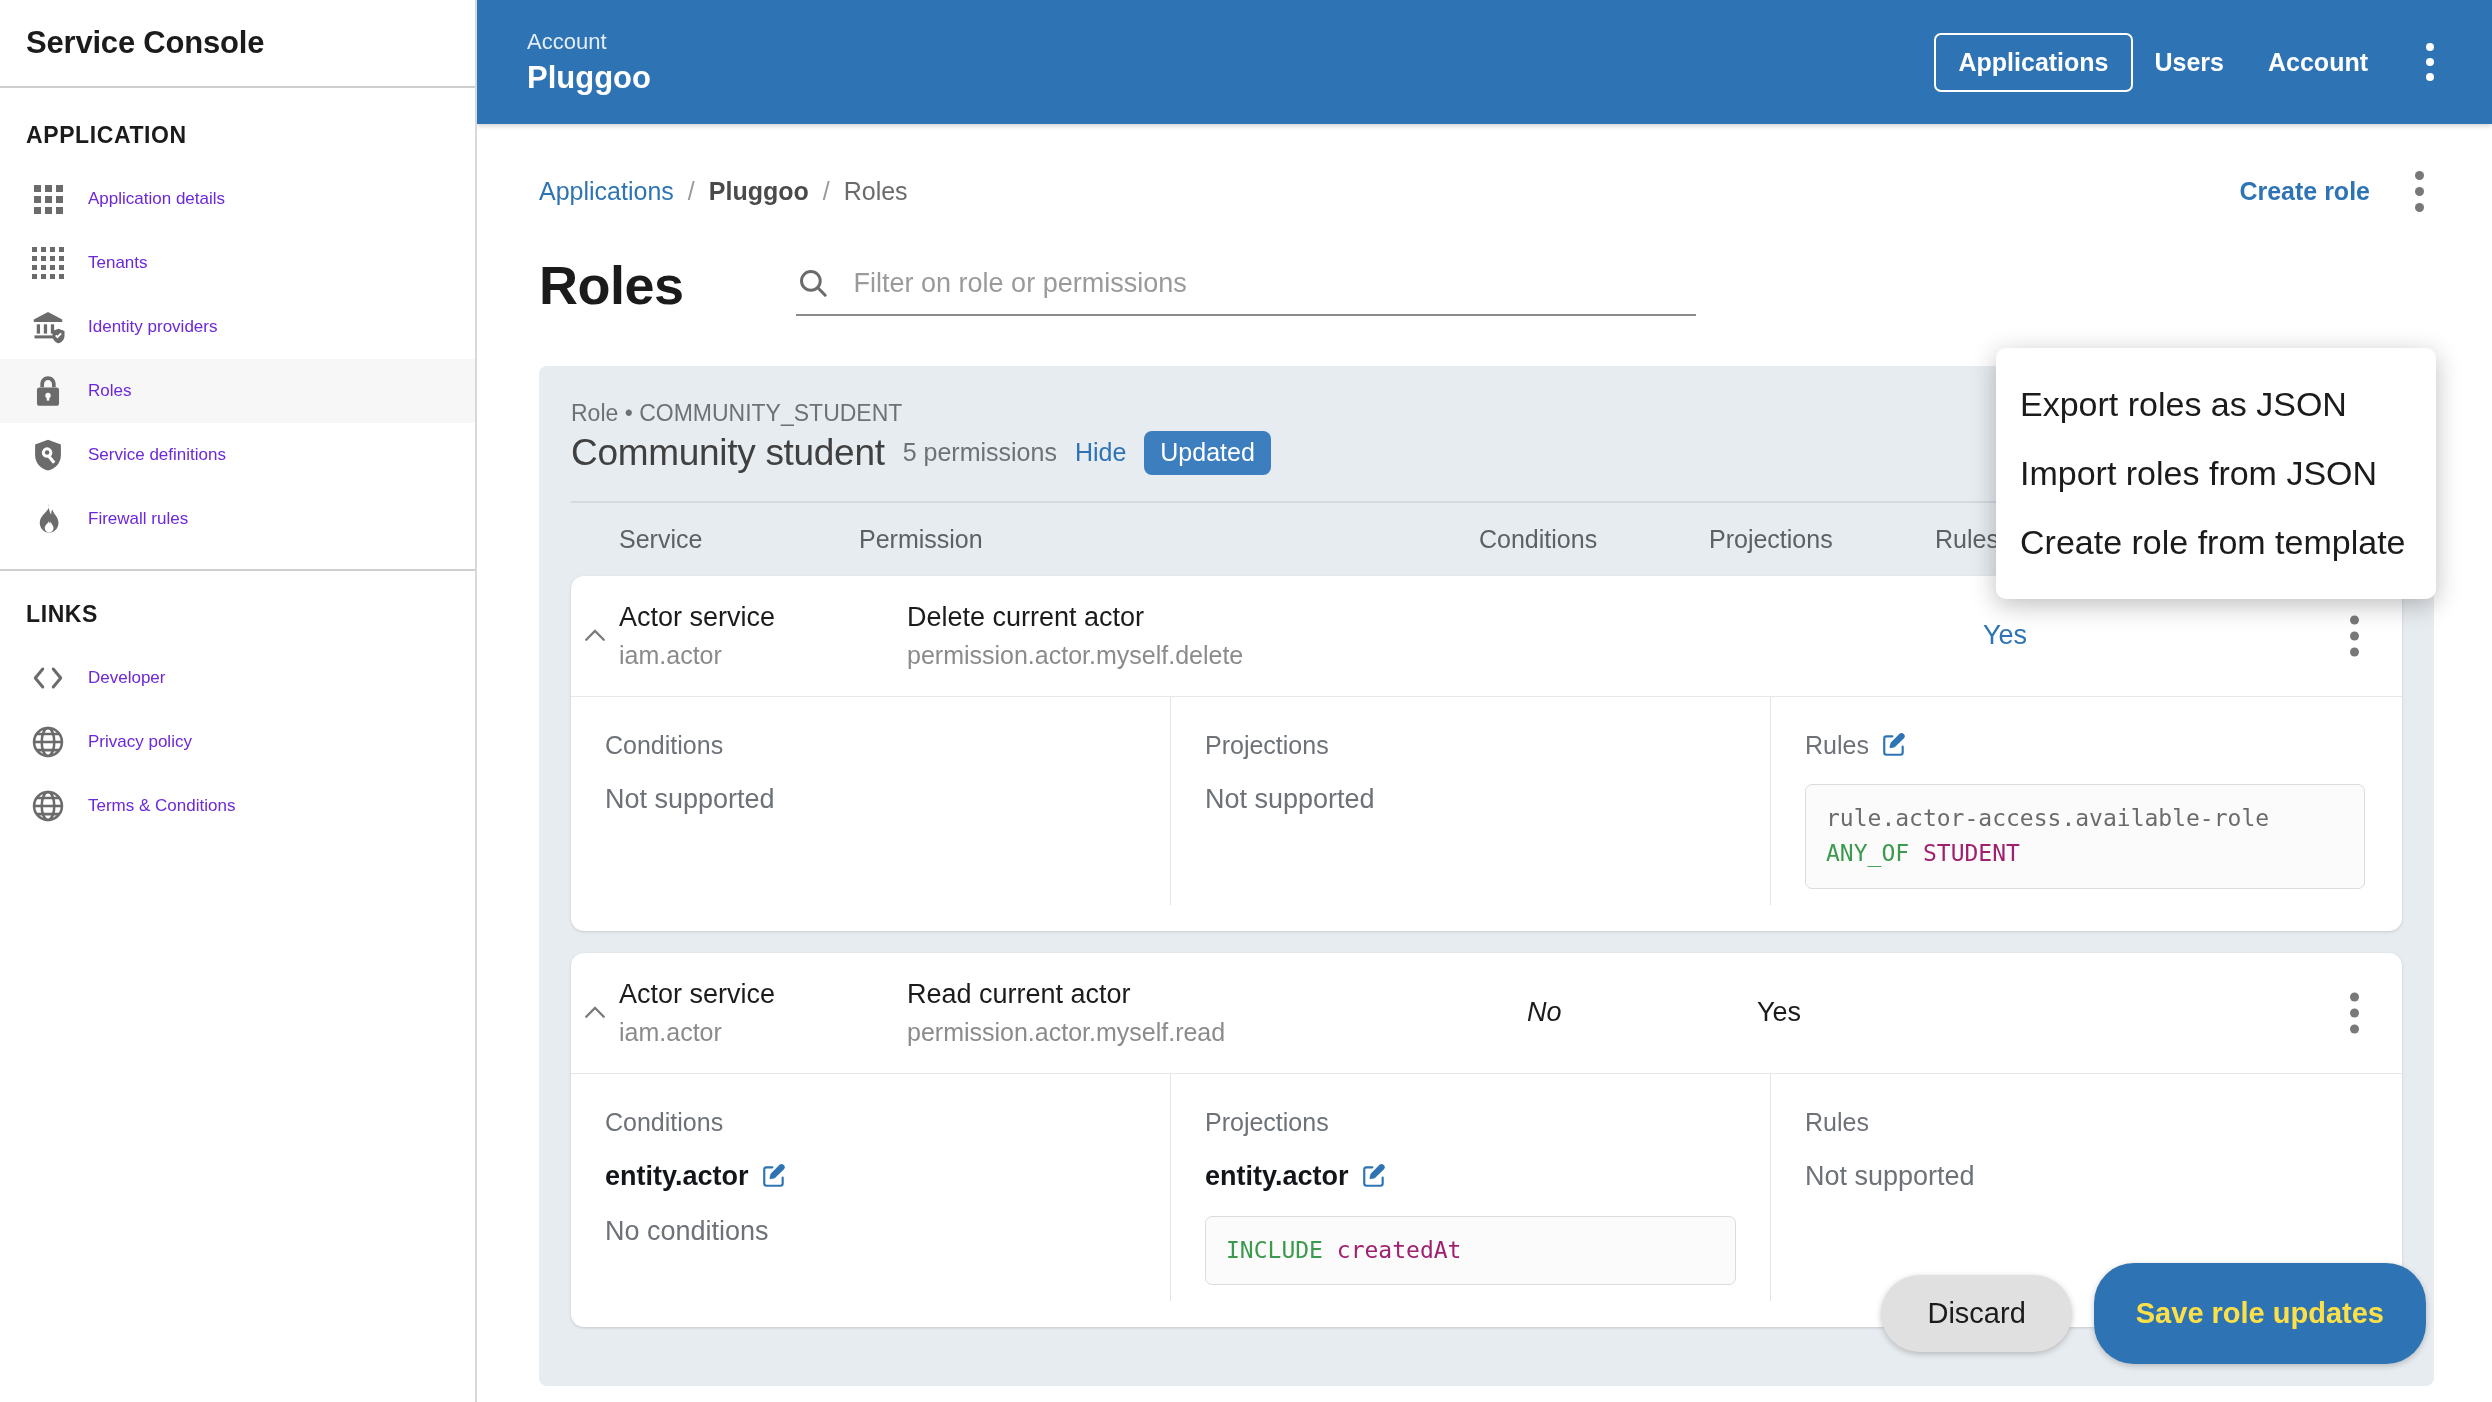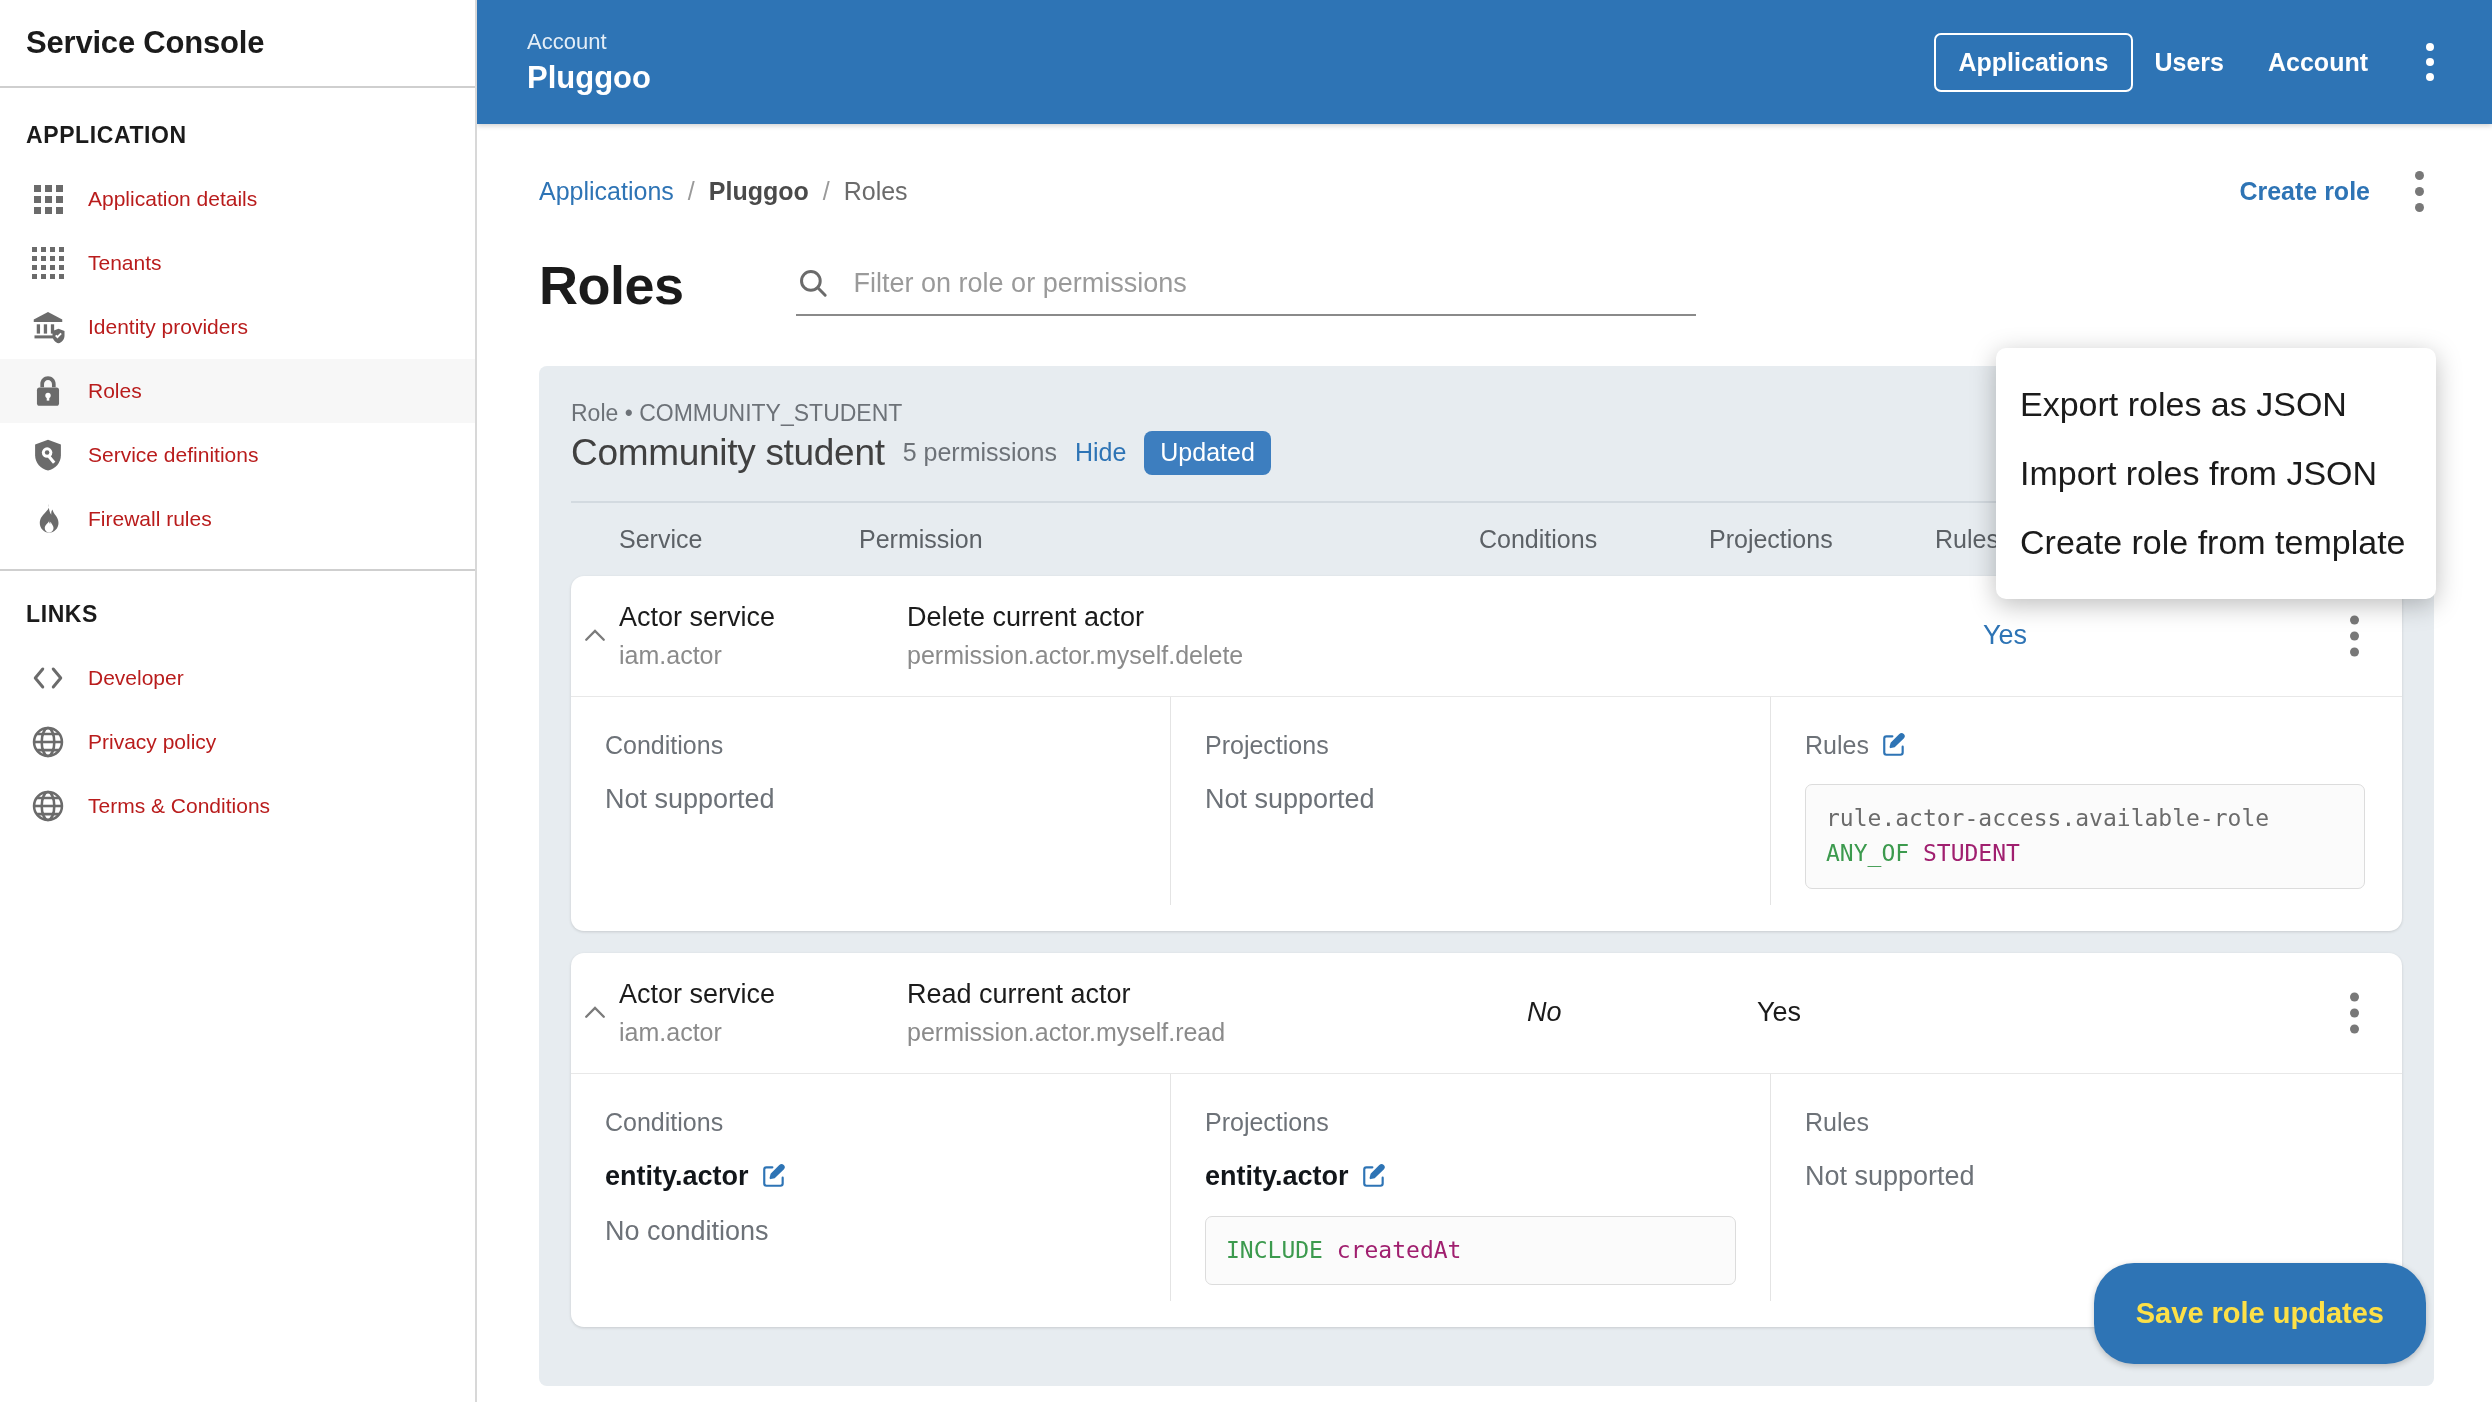--- a/index.html
+++ b/index.html
@@ -39,21 +39,21 @@
     height: 64px; padding-left: 26px;
     cursor: pointer;
   }
   .nav-item.active { background: #f7f7f7; }
   .nav-icon {
     width: 44px; height: 44px; flex: 0 0 44px;
     display: flex; align-items: center; justify-content: center;
     margin-right: 18px; color: #6b6b6b;
   }
   .nav-icon svg { display: block; }
-  .nav-label { font-size: 21px; color: #b91c1c; }
+  .nav-label { font-size: 17px; color: #6d28d9; }
 
   
   .dots-grid { display: grid; gap: 4px; }
   .dots-grid i { display: block; background: #6b6b6b; }
   .dg3 { grid-template-columns: repeat(3, 7px); }
   .dg3 i { width: 7px; height: 7px; }
   .dg4 { grid-template-columns: repeat(4, 5px); gap: 4px; }
   .dg4 i { width: 5px; height: 5px; }
 
   
@@ -582,18 +582,19 @@
 
             <div class="det-col det-rules">
               <div class="det-label">Rules</div>
               <div class="det-sub">Not supported</div>
             </div>
           </div>
         </div>
       </div>
 
       <div class="actionbar">
+        <button class="btn btn-discard">Discard</button>
         <button class="btn btn-save">Save role updates</button>
       </div>
 
     </section>
   </main>
 </div>
 
 </body></html>

